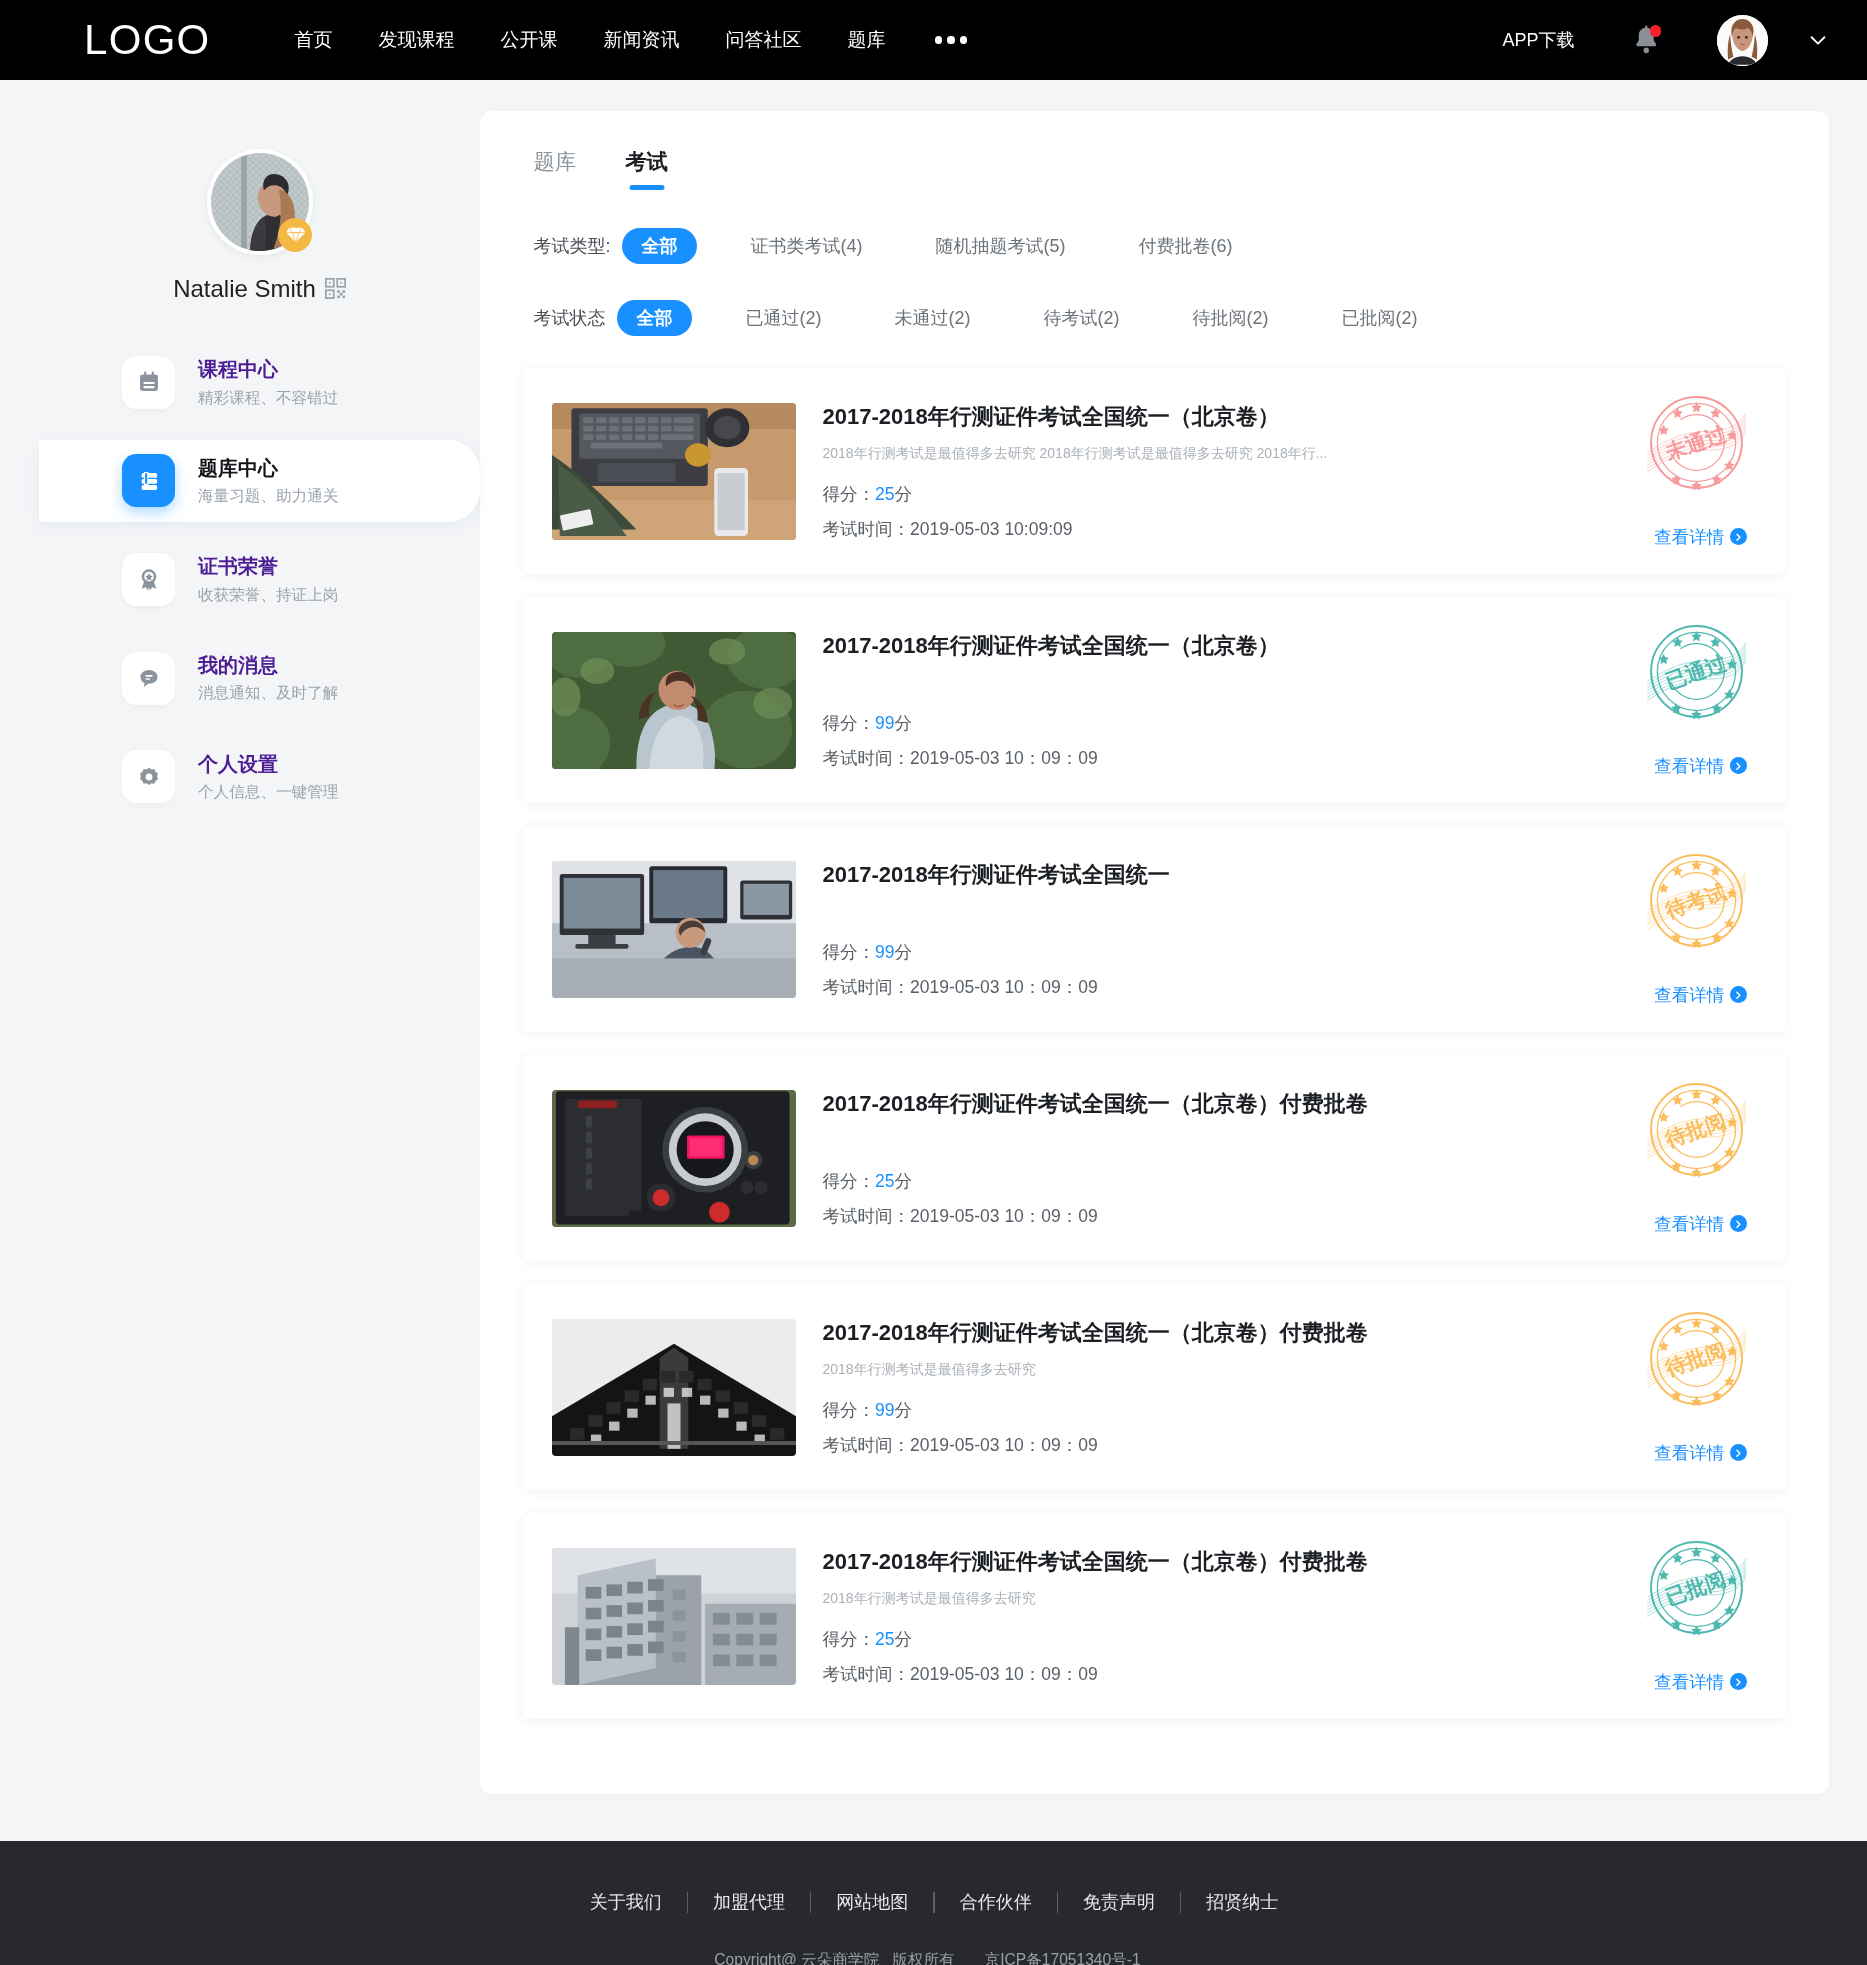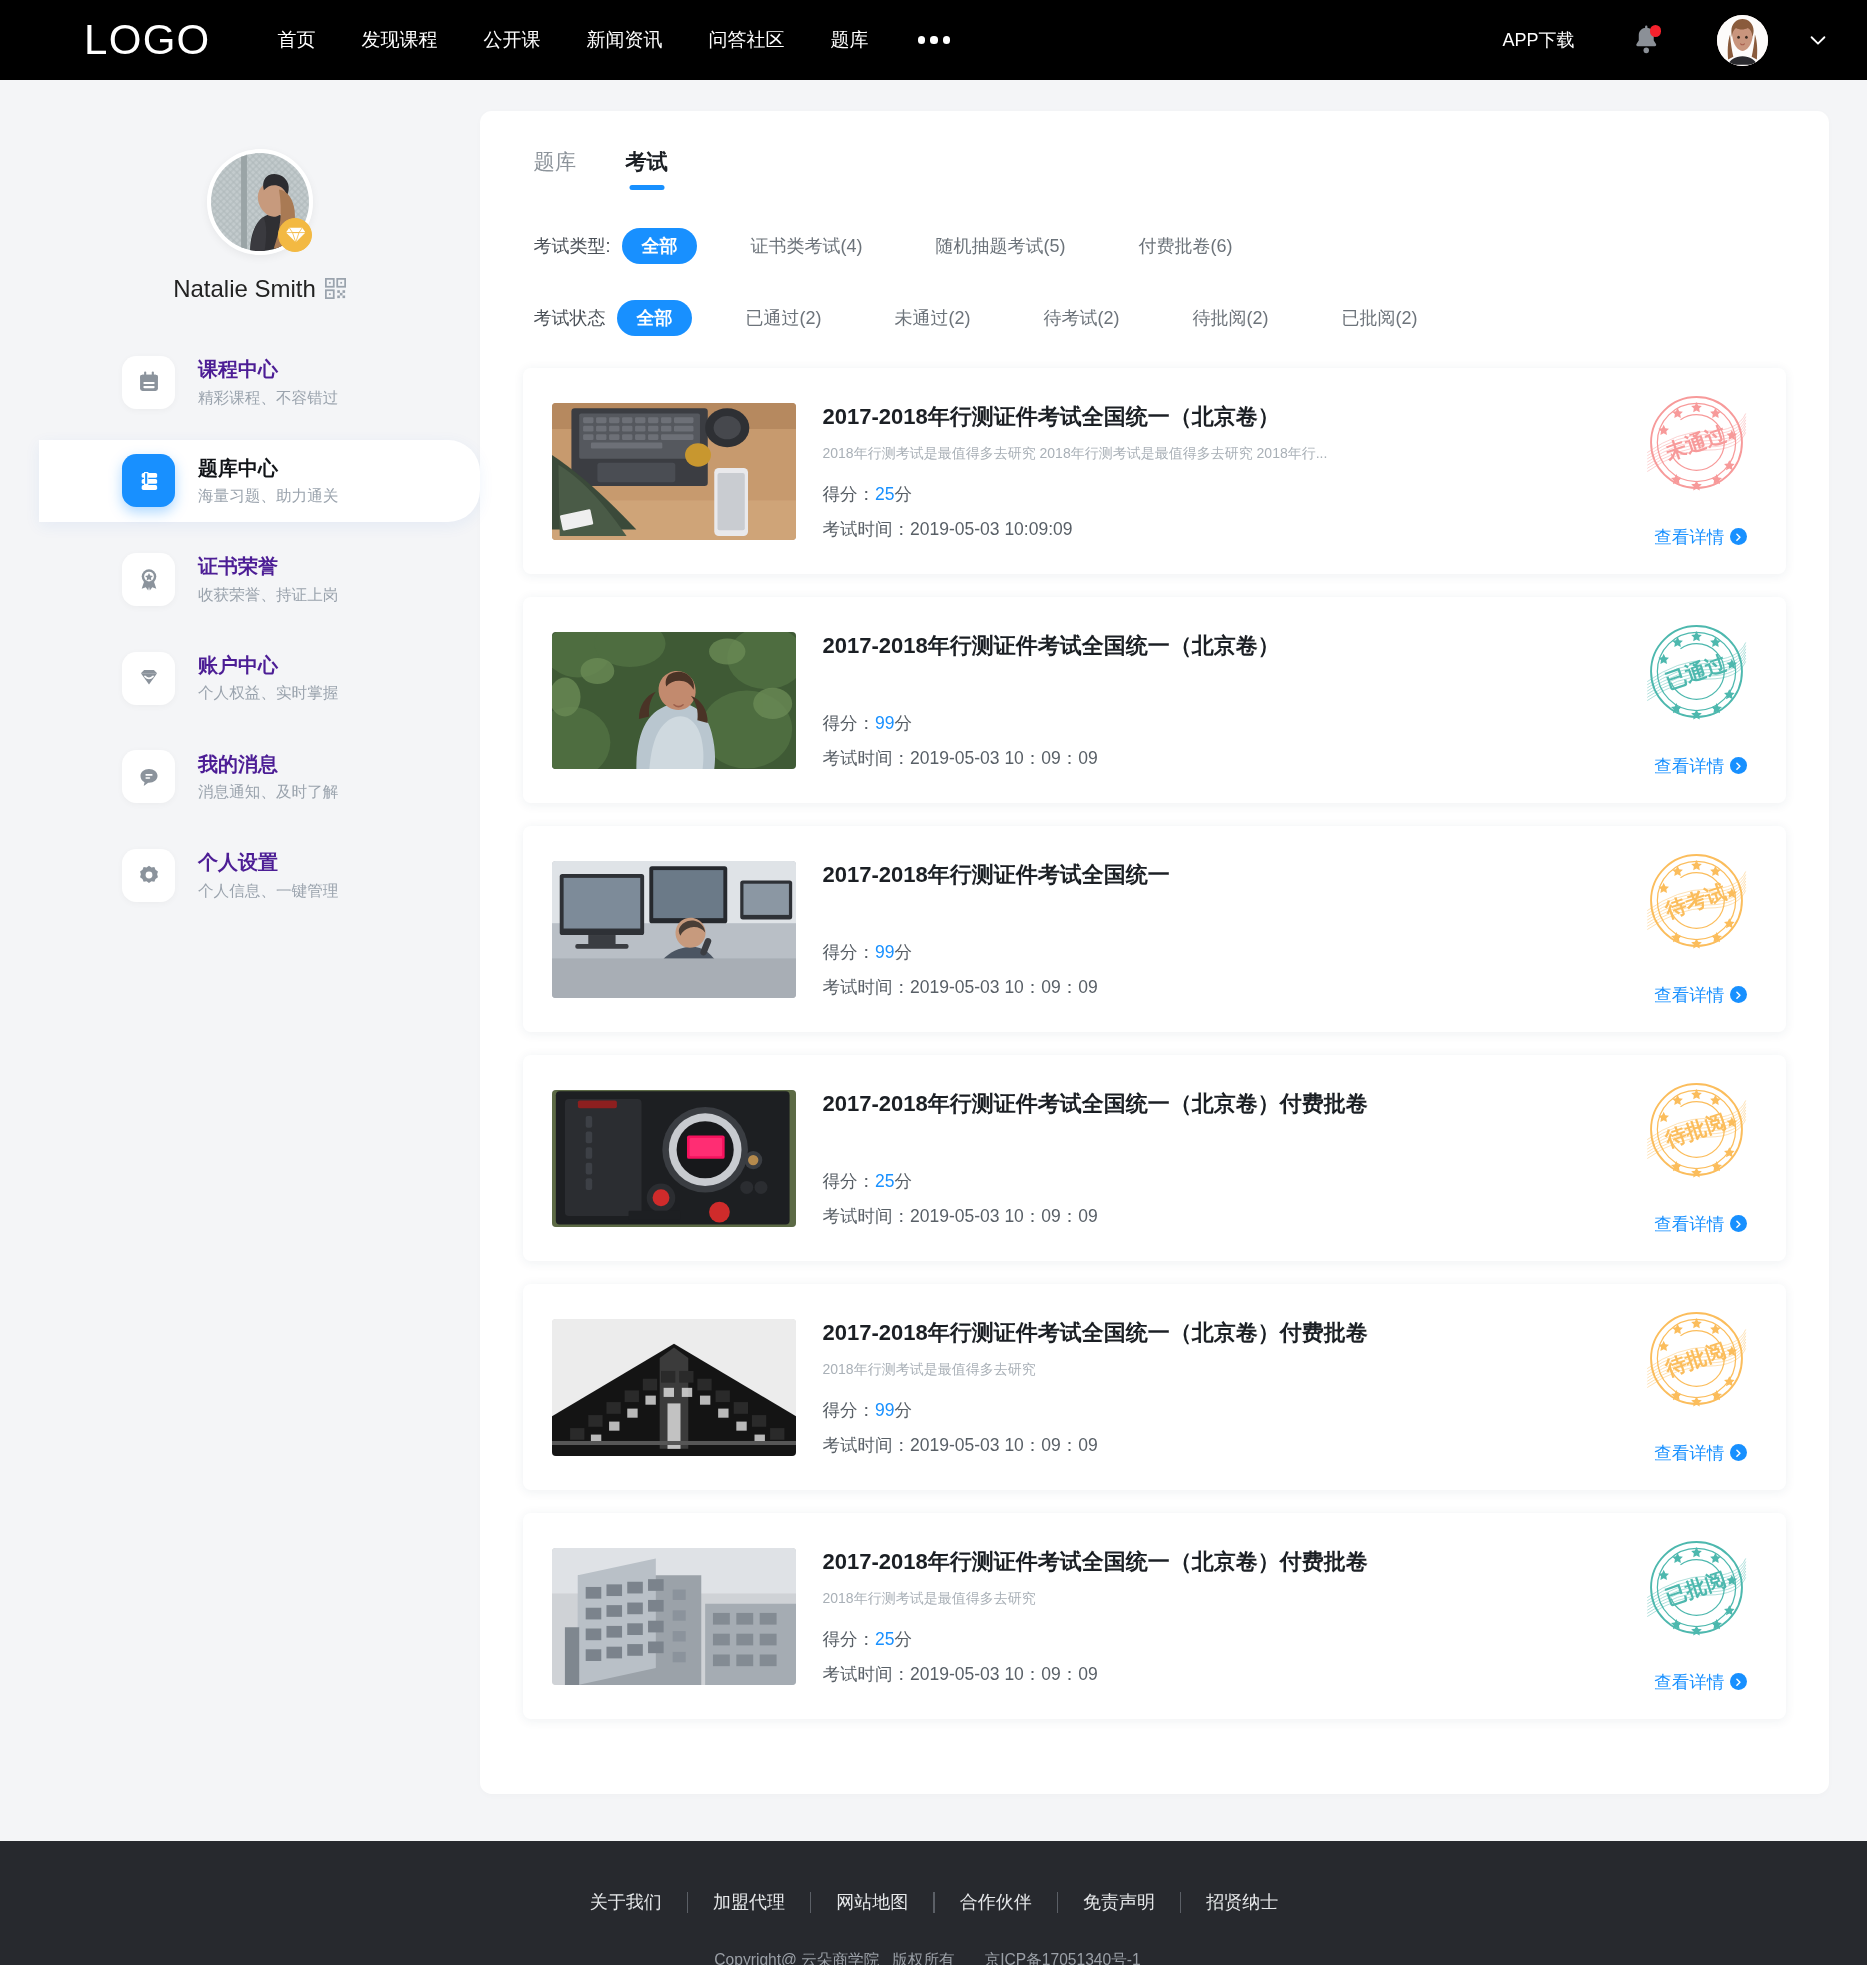--- a/index.html
+++ b/index.html
@@ -19,21 +19,21 @@
     align-items: center;
     padding: 0 39px 0 84px;
     position: relative;
   }
   .logo {
     font-size: 42px;
     letter-spacing: 1.3px;
     color: #ffffff;
     font-weight: 400;
     font-family: "Liberation Sans", sans-serif;
-    margin-right: 44px;
+    margin-right: 61px;
     line-height: 1;
   }
   .mainnav { display: flex; align-items: center; gap: 0; }
   .mainnav a {
     color: #ffffff;
     font-size: 19px;
     text-decoration: none;
     padding: 0 23px;
     white-space: nowrap;
   }
@@ -393,33 +393,20 @@
               <path d="M16 8.6l1.5 3.1 3.4.5-2.5 2.4.6 3.4-3-1.6-3 1.6.6-3.4-2.5-2.4 3.4-.5z" fill="#8b939c"></path>
             </svg>
           </div>
           <div class="mi-text">
             <div class="mi-title">证书荣誉</div>
             <div class="mi-sub">收获荣誉、持证上岗</div>
           </div>
         </div>
 
 
-        <div class="menu-item">
-          <div class="mi-icon">
-            <svg viewBox="0 0 32 32" width="26" height="26">
-              <path d="M6 10h20l-10 14z" fill="#8b939c"></path>
-              <path d="M6 10l4-4h12l4 4z" fill="#8b939c"></path>
-              <path d="M11 14q5 5 10 0" stroke="#ffffff" stroke-width="2" fill="none" stroke-linecap="round"></path>
-            </svg>
-          </div>
-          <div class="mi-text">
-            <div class="mi-title">账户中心</div>
-            <div class="mi-sub">个人权益、实时掌握</div>
-          </div>
-        </div>
 
         <div class="menu-item">
           <div class="mi-icon">
             <svg viewBox="0 0 32 32" width="26" height="26">
               <path d="M16 6c6 0 10.5 3.8 10.5 8.6S22 23.2 16 23.2h-1l-5.5 4 1-4.8C7 21 5.5 18 5.5 14.6 5.5 9.8 10 6 16 6z" fill="#8b939c"></path>
               <rect x="11.5" y="12.4" width="9" height="2" rx="1" fill="#ffffff"></rect>
               <rect x="11.5" y="16.2" width="6" height="2" rx="1" fill="#ffffff"></rect>
             </svg>
           </div>
           <div class="mi-text">

